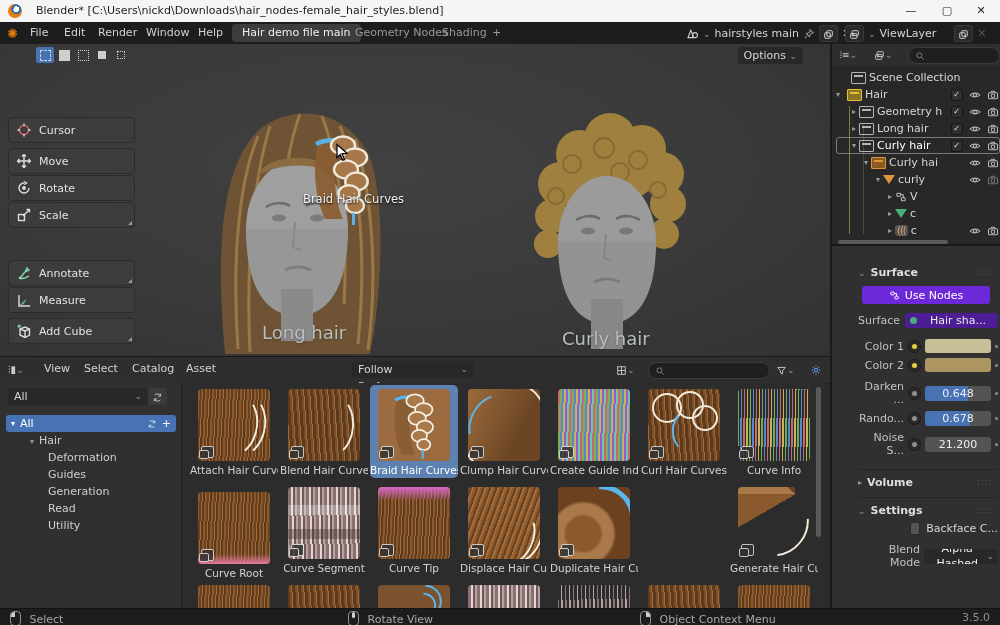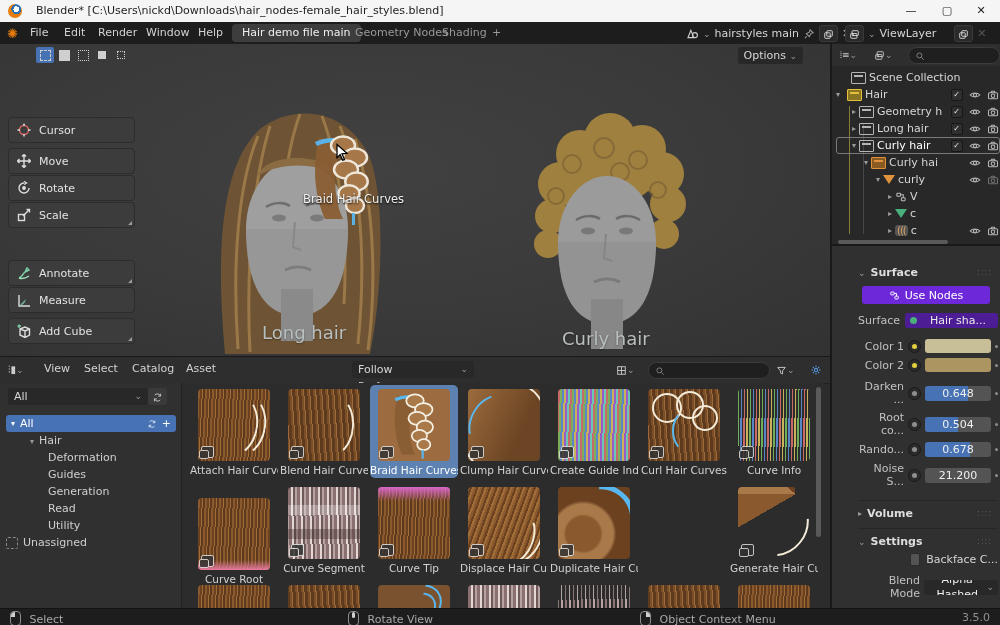--- a/index.html
+++ b/index.html
@@ -738,28 +738,20 @@
       </div>
       <div style="display:flex;align-items:center;gap:4px;margin-top:8px">
         <span class="plabel" style="width:46px">Darken ...</span>
         <span class="ptoggle">
             <i></i>
           </span>
         <span class="pwidget" style="flex:1"><span class="fill" style="width:65%"></span><span>0.648</span></span>
         <span class="pdot"></span>
       </div>
       <div style="display:flex;align-items:center;gap:4px;margin-top:5px">
-        <span class="plabel" style="width:46px">Root co...</span>
-        <span class="ptoggle">
-            <i></i>
-          </span>
-        <span class="pwidget" style="flex:1"><span class="fill" style="width:50%"></span><span>0.504</span></span>
-        <span class="pdot"></span>
-      </div>
-      <div style="display:flex;align-items:center;gap:4px;margin-top:5px">
         <span class="plabel" style="width:46px">Rando...</span>
         <span class="ptoggle">
             <i></i>
           </span>
         <span class="pwidget" style="flex:1"><span class="fill" style="width:68%"></span><span>0.678</span></span>
         <span class="pdot"></span>
       </div>
       <div style="display:flex;align-items:center;gap:4px;margin-top:5px">
         <span class="plabel" style="width:46px">Noise S...</span>
         <span class="ptoggle">
@@ -850,24 +842,20 @@
           <span style="margin-left:5px">+</span>
         </div>
         <div class="catrow" style="padding-left:24px">
           <span style="font-size:8px;color:#999;margin-right:5px">▾</span><span>Hair</span>
         </div>
         <div class="catrow" style="padding-left:42px"><span>Deformation</span></div>
         <div class="catrow" style="padding-left:42px"><span>Guides</span></div>
         <div class="catrow" style="padding-left:42px"><span>Generation</span></div>
         <div class="catrow" style="padding-left:42px"><span>Read</span></div>
         <div class="catrow" style="padding-left:42px"><span>Utility</span></div>
-        <div class="catrow" style="display:flex;align-items:center;gap:5px">
-          <span style="width:10px;height:10px;border:1px dashed #888;border-radius:2px;display:inline-block"></span>
-          <span>Unassigned</span>
-        </div>
       </div>
     </div>
 
     <div class="abs" style="left:182px;top:26px;width:641px;height:225px;background:#2c2c2c;overflow:hidden">
 
       <div class="abs tile" style="left:8px;top:6px">
         <div class="thumb hairA">
             <span class="arcW" style="width:44px;height:60px;right:4px;top:4px;transform:rotate(10deg)"></span>
             <span class="arcW" style="width:44px;height:60px;right:12px;top:4px;transform:rotate(10deg)"></span>
             <span class="arcB" style="width:50px;height:40px;left:-14px;bottom:-12px;border-color:transparent transparent transparent #9a9a9a"></span>
@@ -916,21 +904,21 @@
           </div>
         <div class="tlabel">Curl Hair Curves</div>
       </div>
       <div class="abs tile" style="left:548px;top:6px">
         <div class="thumb" style="background:repeating-linear-gradient(91deg,#6fae5a 0 1.5px,#2c2c2c 1.5px 3px,#5a86c9 3px 4.5px,#2c2c2c 4.5px 6px,#c96a6a 6px 7.5px,#2c2c2c 7.5px 9px,#c9b35a 9px 10.5px,#2c2c2c 10.5px 12px)">
             <span class="badge"></span>
           </div>
         <div class="tlabel">Curve Info</div>
       </div>
 
-      <div class="abs tile" style="left:8px;top:115px">
+      <div class="abs tile" style="left:8px;top:109px">
         <div class="thumb hairA">
             <span class="band" style="bottom:0;background:linear-gradient(0deg,#e77aa0,transparent)"></span>
             <span class="badge"></span>
           </div>
         <div class="tlabel">Curve Root</div>
       </div>
       <div class="abs tile" style="left:98px;top:104px">
         <div class="thumb mauve">
             <span class="band" style="top:18px;background:rgba(255,255,255,.28)"></span>
             <span class="band" style="top:42px;background:rgba(60,40,40,.35)"></span>

